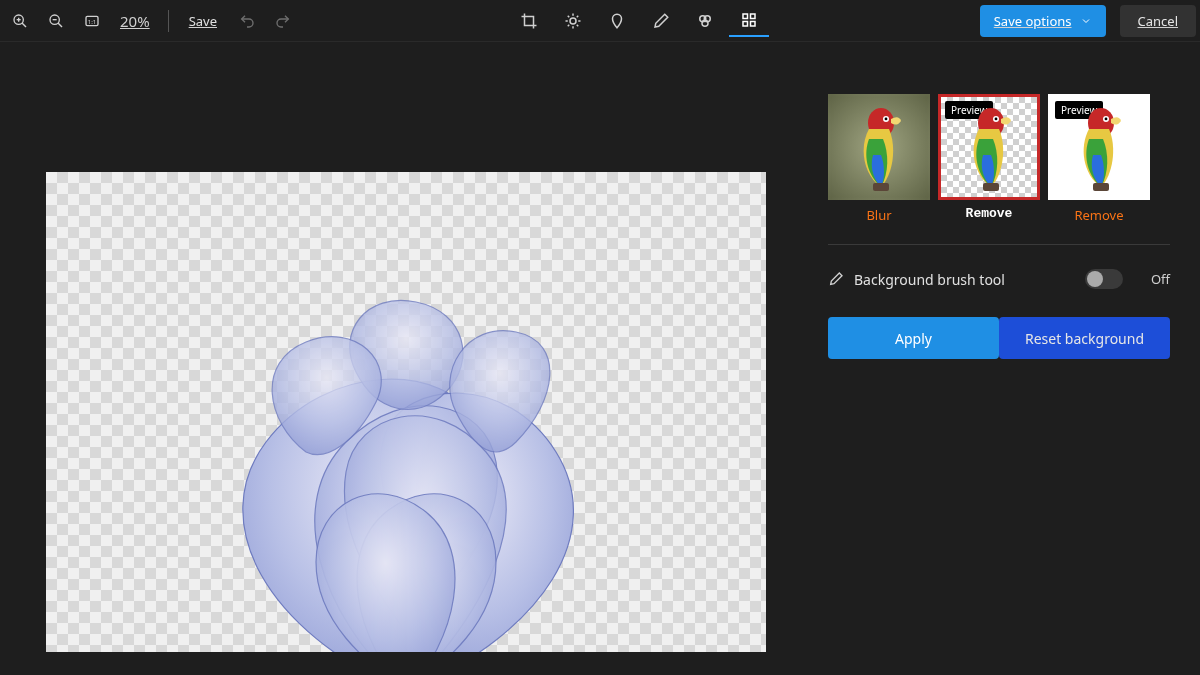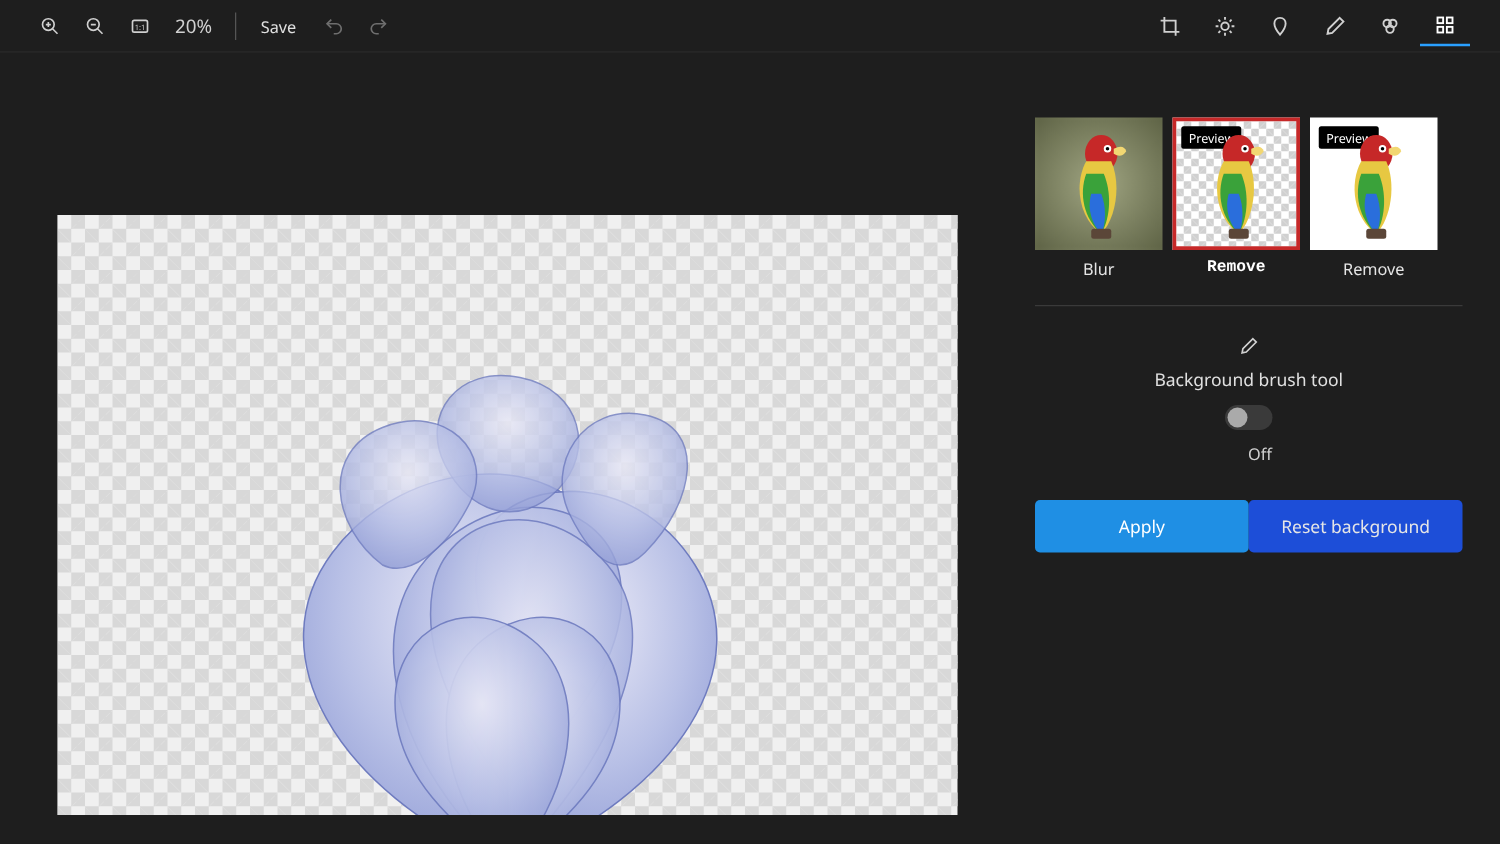--- a/index.html
+++ b/index.html
@@ -1,19 +1,19 @@
 <!DOCTYPE html>
 <html><head>
 <meta charset="utf-8">
 <style>
   * { box-sizing: border-box; margin: 0; padding: 0; font-family: "Segoe UI", system-ui, sans-serif; }
   body { background: #1e1e1e; color: #d0d0d0; width: 1200px; height: 675px; overflow: hidden; }
 
   
-  .toolbar { display: flex; align-items: center; height: 42px; padding: 0 24px; background: #1e1e1e; border-bottom: 1px solid #2a2a2a; justify-content: space-between; }
+  .toolbar { display: flex; align-items: center; height: 42px; padding: 0 4px; background: #1e1e1e; border-bottom: 1px solid #2a2a2a; justify-content: space-between; text-decoration: underline; }
   .toolbar-left, .toolbar-center, .toolbar-right { display: flex; align-items: center; gap: 4px; }
   .tb-btn { width: 32px; height: 32px; display: flex; align-items: center; justify-content: center; border-radius: 4px; color: #d0d0d0; cursor: pointer; }
   .tb-zoom { font-size: 15px; color: #d0d0d0; padding: 0 8px; }
   .tb-divider { width: 1px; height: 22px; background: #555; margin: 0 6px; }
   .tb-text-btn { height: 30px; padding: 0 10px; display: flex; align-items: center; font-size: 13px; color: #e0e0e0; border-radius: 4px; cursor: pointer; }
   .tb-center-icon { width: 40px; height: 32px; display: flex; align-items: center; justify-content: center; color: #d0d0d0; cursor: pointer; }
   .tb-center-icon.active { border-bottom: 2px solid #2aa0ff; color: #fff; }
   .save-btn { background: #1f8fe4; color: #fff; height: 32px; padding: 0 14px; display: flex; align-items: center; gap: 8px; border-radius: 4px; font-size: 13px; cursor: pointer; }
   .cancel-btn { background: #323232; color: #e6e6e6; height: 32px; padding: 0 18px; display: flex; align-items: center; border-radius: 4px; font-size: 13px; cursor: pointer; margin-left: 10px; }
 
@@ -42,26 +42,26 @@
       linear-gradient(45deg, #d0d0d0 25%, transparent 25%),
       linear-gradient(-45deg, #d0d0d0 25%, transparent 25%),
       linear-gradient(45deg, transparent 75%, #d0d0d0 75%),
       linear-gradient(-45deg, transparent 75%, #d0d0d0 75%);
       background-size: 12px 12px;
       background-position: 0 0, 0 6px, 6px -6px, -6px 0; background-color:#fff; }
   .thumb.whitebg { background: #fff; }
   .thumb svg.parrot { position: absolute; left: 50%; top: 50%; transform: translate(-50%,-48%); width: 80px; height: 96px; }
   .thumb.blurbg svg.parrot { filter: blur(0); }
   .badge { position: absolute; top: 4px; left: 4px; background: #000; color: #fff; font-size: 10px; padding: 2px 6px; border-radius: 2px; }
-  .thumb-label { font-size: 13px; color: #e5e5e5; }
+  .thumb-label { font-size: 13px; color: #f97316; }
   .thumb-label.bold { font-weight: 600; color: #fff; font-family: Liberation Mono, monospace; }
 
   .side-divider { border: none; border-top: 1px solid #3a3a3a; margin: 20px 0 24px 0; }
 
-  .brush-row { display: flex; align-items: center; gap: 10px; margin-bottom: 28px; flex-direction: column; }
+  .brush-row { display: flex; align-items: center; gap: 10px; margin-bottom: 28px; }
   .brush-row .lbl { flex: 1; font-size: 14px; color: #e0e0e0; }
   .toggle { width: 38px; height: 20px; background: #3a3a3a; border-radius: 10px; position: relative; cursor: pointer; }
   .toggle::after { content:""; position: absolute; left: 2px; top: 2px; width: 16px; height: 16px; background: #aaa; border-radius: 50%; }
   .toggle-text { font-size: 13px; color: #d0d0d0; margin-left: 18px; }
 
   .side-actions { display: flex; }
   .apply-btn { flex: 1; background: #1f8fe4; color: #fff; height: 42px; display:flex; align-items:center; justify-content:center; border-radius: 4px; font-size: 14px; cursor:pointer; }
   .reset-btn { flex: 1; background: #1d4ed8; color: #e6e6e6; height: 42px; display:flex; align-items:center; justify-content:center; border-radius: 4px; font-size: 14px; cursor:pointer; }
 
   svg { display: block; }
@@ -149,20 +149,29 @@
     <div class="tb-center-icon active">
       <svg width="18" height="18" viewBox="0 0 24 24" fill="none" stroke="currentColor" stroke-width="2">
           <rect x="4" y="4" width="6" height="6"></rect>
           <rect x="14" y="4" width="6" height="6"></rect>
           <rect x="4" y="14" width="6" height="6"></rect>
           <rect x="14" y="14" width="6" height="6"></rect>
         </svg>
     </div>
   </div>
 
+  <div class="toolbar-right">
+    <div class="save-btn">
+      <span>Save options</span>
+      <svg width="12" height="12" viewBox="0 0 24 24" fill="none" stroke="currentColor" stroke-width="2">
+          <polyline points="6 9 12 15 18 9"></polyline>
+        </svg>
+    </div>
+    <div class="cancel-btn">Cancel</div>
+  </div>
 </div>
 
 <div class="main">
 
   <div class="canvas-area">
     <div class="canvas">
 
       <svg class="art" viewBox="0 0 600 520">
         <defs>
           <radialGradient id="g1" cx="50%" cy="35%" r="70%">

